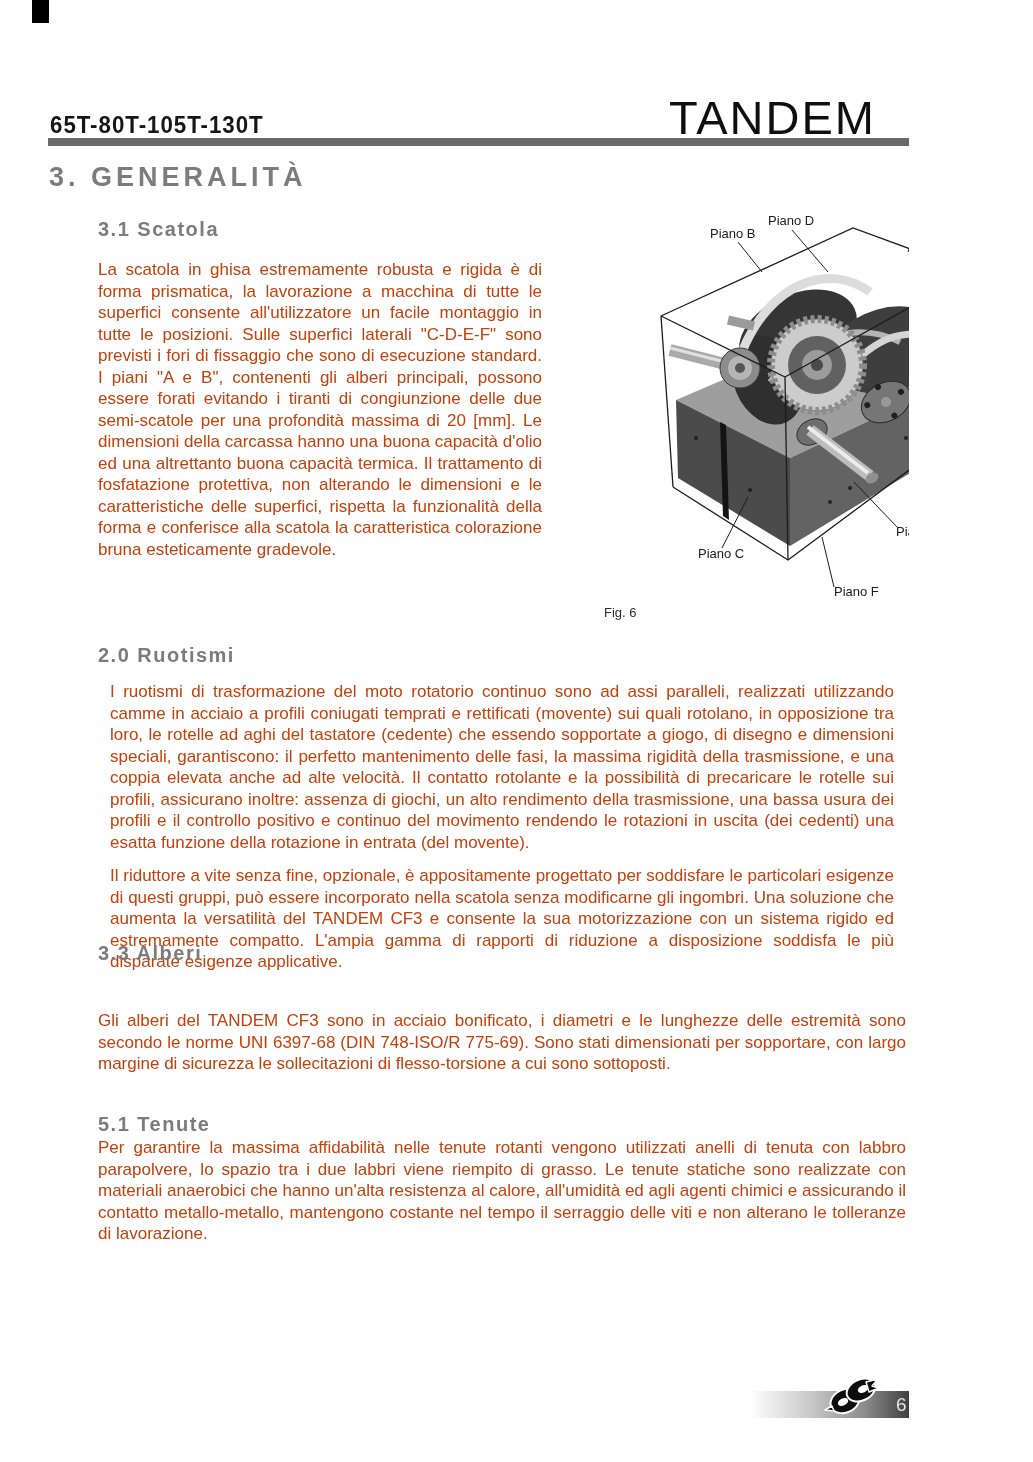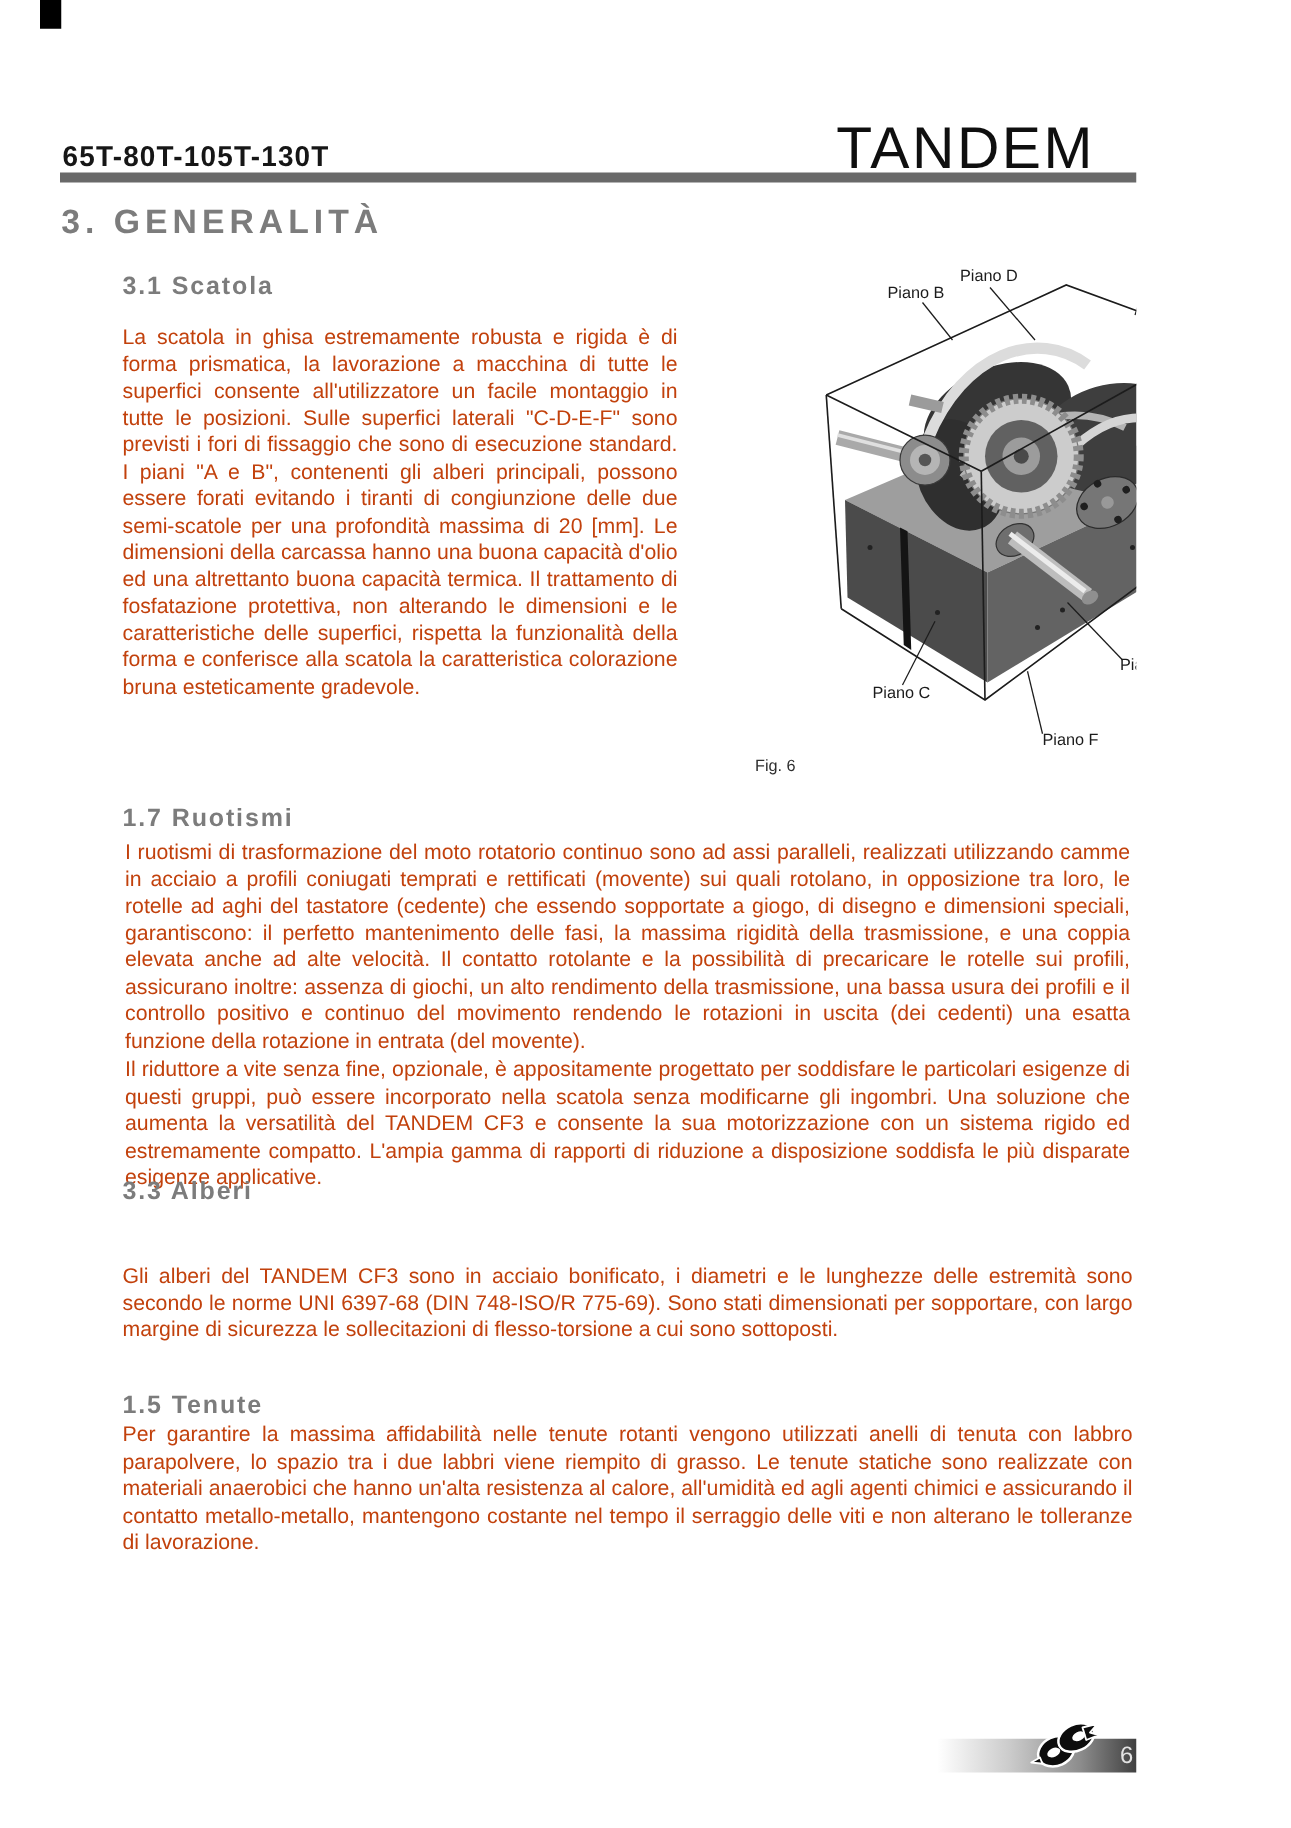--- a/index.html
+++ b/index.html
@@ -19,21 +19,21 @@
 
   .sec-h{position:absolute;font-size:20px;font-weight:700;letter-spacing:1.5px;
          color:#7c7c7c;white-space:nowrap}
   .sec-h.h1{left:98px;top:218px}
   .sec-h.h2{left:98px;top:644px}
   .sec-h.h3{left:98px;top:942px}
   .sec-h.h4{left:98px;top:1113px}
 
   .body-text{position:absolute;font-size:17px;line-height:21.5px;color:#c2410c;
              text-align:justify}
-  .body-text p{margin:2px}
+  .body-text p{margin:12px}
   .s1b{left:98px;top:259px;width:444px}
   .s2b{left:98px;top:669px;width:808px}
   .s3b{left:98px;top:1010px;width:808px}
   .s4b{left:98px;top:1137px;width:808px}
 
   .fig{position:absolute;left:650px;top:192px;width:372px;height:420px}
   .fig svg{display:block}
   .fig-caption{position:absolute;left:604px;top:605px;font-size:13px;color:#2e2e2e}
 
   .footer-bar{position:absolute;left:750px;top:1391px;width:207px;height:27px;
@@ -138,30 +138,30 @@
       <text class="svg-label" x="60" y="46">Piano B</text>
       <text class="svg-label" x="118" y="33">Piano D</text>
       <text class="svg-label" x="276" y="20">Piano E</text>
       <text class="svg-label" x="246" y="344">Piano A</text>
       <text class="svg-label" x="48" y="366">Piano C</text>
       <text class="svg-label" x="184" y="404">Piano F</text>
     </svg>
   </div>
   <div class="fig-caption">Fig. 6</div>
 
-  <div class="sec-h h2">1.7 Ruotismi</div>
+  <div class="sec-h h2">2.0 Ruotismi</div>
   <div class="body-text s2b">
     <p>I ruotismi di trasformazione del moto rotatorio continuo sono ad assi paralleli, realizzati utilizzando camme in acciaio a profili coniugati temprati e rettificati (movente) sui quali rotolano, in opposizione tra loro, le rotelle ad aghi del tastatore (cedente) che essendo sopportate a giogo, di disegno e dimensioni speciali, garantiscono: il perfetto mantenimento delle fasi, la massima rigidità della trasmissione, e una coppia elevata anche ad alte velocità. Il contatto rotolante e la possibilità di precaricare le rotelle sui profili, assicurano inoltre: assenza di giochi, un alto rendimento della trasmissione, una bassa usura dei profili e il controllo positivo e continuo del movimento rendendo le rotazioni in uscita (dei cedenti) una esatta funzione della rotazione in entrata (del movente).</p>
     <p>Il riduttore a vite senza fine, opzionale, è appositamente progettato per soddisfare le particolari esigenze di questi gruppi, può essere incorporato nella scatola senza modificarne gli ingombri. Una soluzione che aumenta la versatilità del TANDEM CF3 e consente la sua motorizzazione con un sistema rigido ed estremamente compatto. L'ampia gamma di rapporti di riduzione a disposizione soddisfa le più disparate esigenze applicative.</p>
   </div>
 
   <div class="sec-h h3">3.3 Alberi</div>
   <div class="body-text s3b">Gli alberi del TANDEM CF3 sono in acciaio bonificato, i diametri e le lunghezze delle estremità sono secondo le norme UNI 6397-68 (DIN 748-ISO/R 775-69). Sono stati dimensionati per sopportare, con largo margine di sicurezza le sollecitazioni di flesso-torsione a cui sono sottoposti.</div>
 
-  <div class="sec-h h4">1.5 Tenute</div>
+  <div class="sec-h h4">5.1 Tenute</div>
   <div class="body-text s4b">Per garantire la massima affidabilità nelle tenute rotanti vengono utilizzati anelli di tenuta con labbro parapolvere, lo spazio tra i due labbri viene riempito di grasso. Le tenute statiche sono realizzate con materiali anaerobici che hanno un'alta resistenza al calore, all'umidità ed agli agenti chimici e assicurando il contatto metallo-metallo, mantengono costante nel tempo il serraggio delle viti e non alterano le tolleranze di lavorazione.</div>
 
   <div class="footer-bar"></div>
   <div class="footer-logo">
     <svg width="62" height="48" viewBox="0 0 62 48">
       <g>
         <ellipse cx="23" cy="29" rx="15" ry="11.5" fill="#0d0d0d" stroke="#ffffff" stroke-width="2" transform="rotate(-25 23 29)"></ellipse>
         <ellipse cx="39" cy="18" rx="15" ry="10.5" fill="#0d0d0d" stroke="#ffffff" stroke-width="2" transform="rotate(-25 39 18)"></ellipse>
         <path d="M44 10 L56 7 L50 14 L57 16 L47 20 Z" fill="#0d0d0d" stroke="#ffffff" stroke-width="1.5" stroke-linejoin="round"></path>
         <path d="M10 34 L3 38 L12 39 Z" fill="#0d0d0d" stroke="#ffffff" stroke-width="1.5" stroke-linejoin="round"></path>

